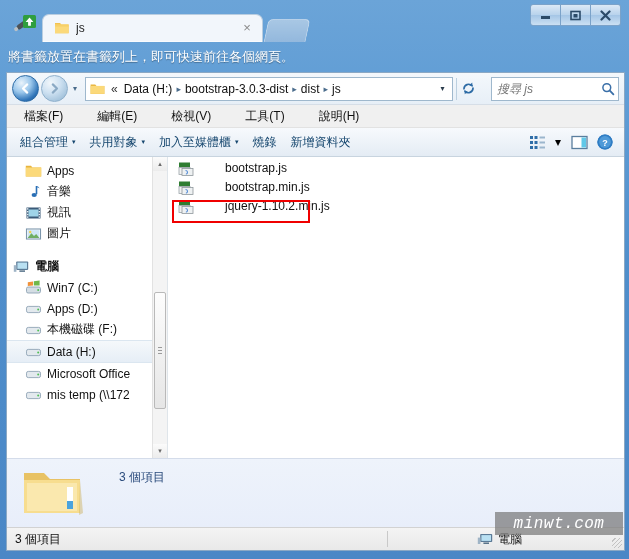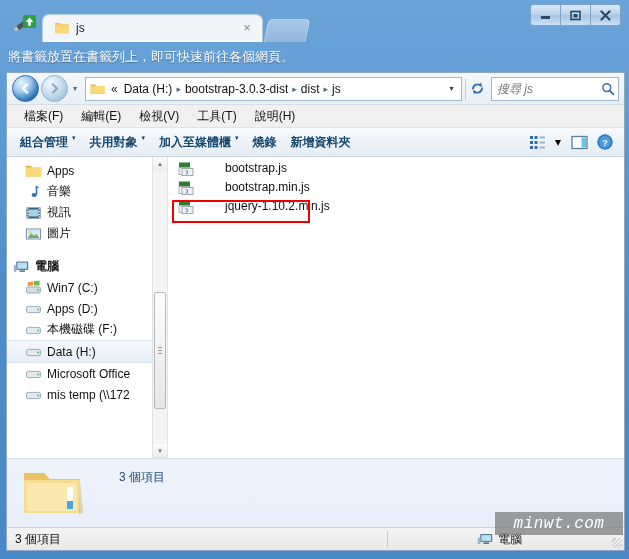--- a/index.html
+++ b/index.html
@@ -112,52 +112,53 @@
   .crumb-caret{
     width:15px;height:20px;display:flex;align-items:center;justify-content:center;
     color:#2b3c4c;font-size:8px;cursor:pointer;flex:0 0 auto;
   }
   .refresh{
     width:22px;height:22px;border-left:1px solid #bcd0e0;
     display:flex;align-items:center;justify-content:center;
     color:#2d6ba5;font-size:13px;cursor:pointer;flex:0 0 auto;
   }
   .searchbox{
-    width:120px;height:22px;margin-left:3px;
+    width:120px;height:22px;margin-left:12px;
     background:#fff;border:1px solid #9fb8cd;
     display:flex;align-items:center;padding:0 3px;flex:0 0 auto;
   }
   .searchbox input{
     flex:1 1 auto;border:none;outline:none;background:transparent;
     font-family:"Liberation Sans",sans-serif;font-size:12px;
     font-style:italic;color:#555;width:10px;
   }
   .search-ico{width:14px;height:14px;flex:0 0 auto;}
 
   
   .menubar{
     height:22px;min-height:22px;
     background:#f0f0f0;
     display:flex;align-items:center;padding-left:8px;
     border-bottom:1px solid #e2e2e2;
+    gap:16px;
   }
   .menu-item{
     font-size:12px;color:#111;padding:2px 9px;cursor:pointer;
   }
 
   
   .toolbar{
     height:28px;min-height:28px;
     background:linear-gradient(180deg,#f7fafd,#e4ecf4);
     border-bottom:1px solid #c8d4df;
     display:flex;align-items:center;padding:0 6px;
   }
   .tb-item{
     font-size:12px;color:#15466e;padding:3px 7px;cursor:pointer;
-    display:flex;white-space:nowrap;font-weight:bold;
+    display:flex;align-items:center;white-space:nowrap;
   }
   .tb-caret{font-size:7px;margin-left:4px;color:#15466e;}
   .tb-spacer{flex:1 1 auto;}
   .tb-icon-btn{
     width:26px;height:22px;display:flex;align-items:center;justify-content:center;cursor:pointer;
   }
 
   
   .ex-body{flex:1 1 auto;display:flex;min-height:0;background:#fff;}
 

